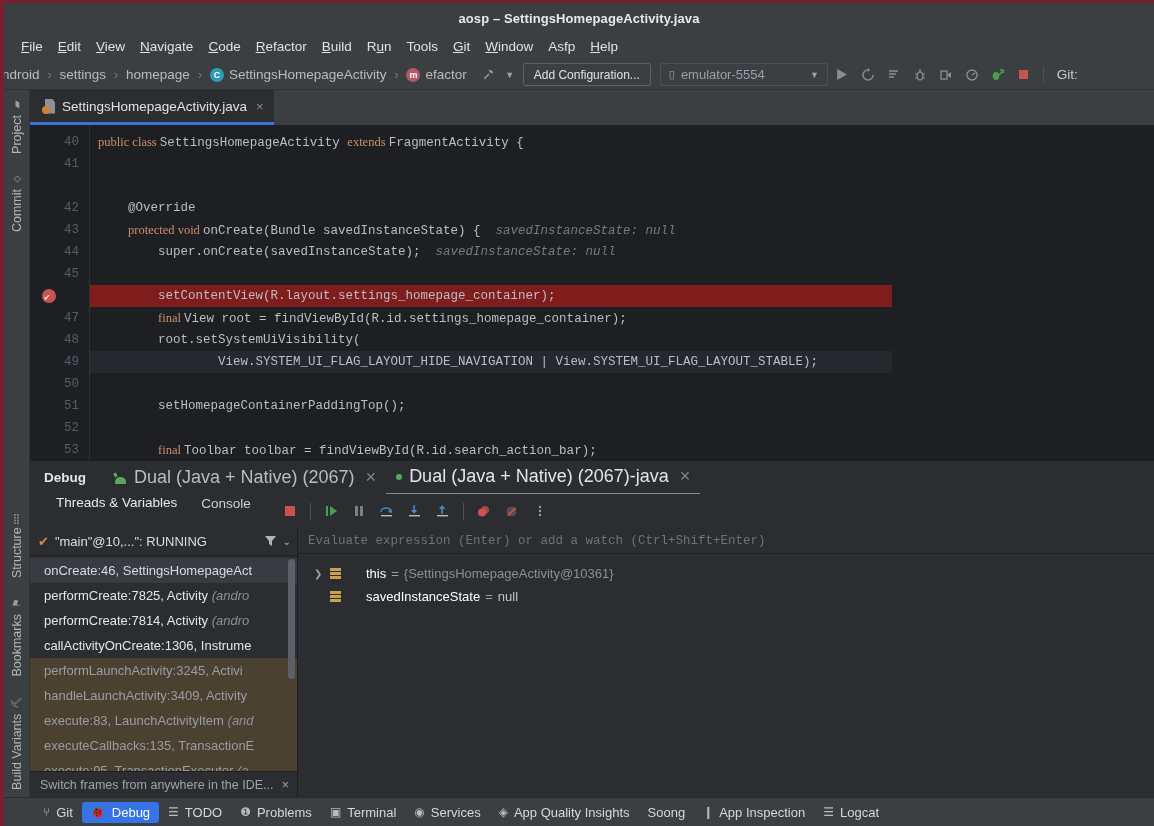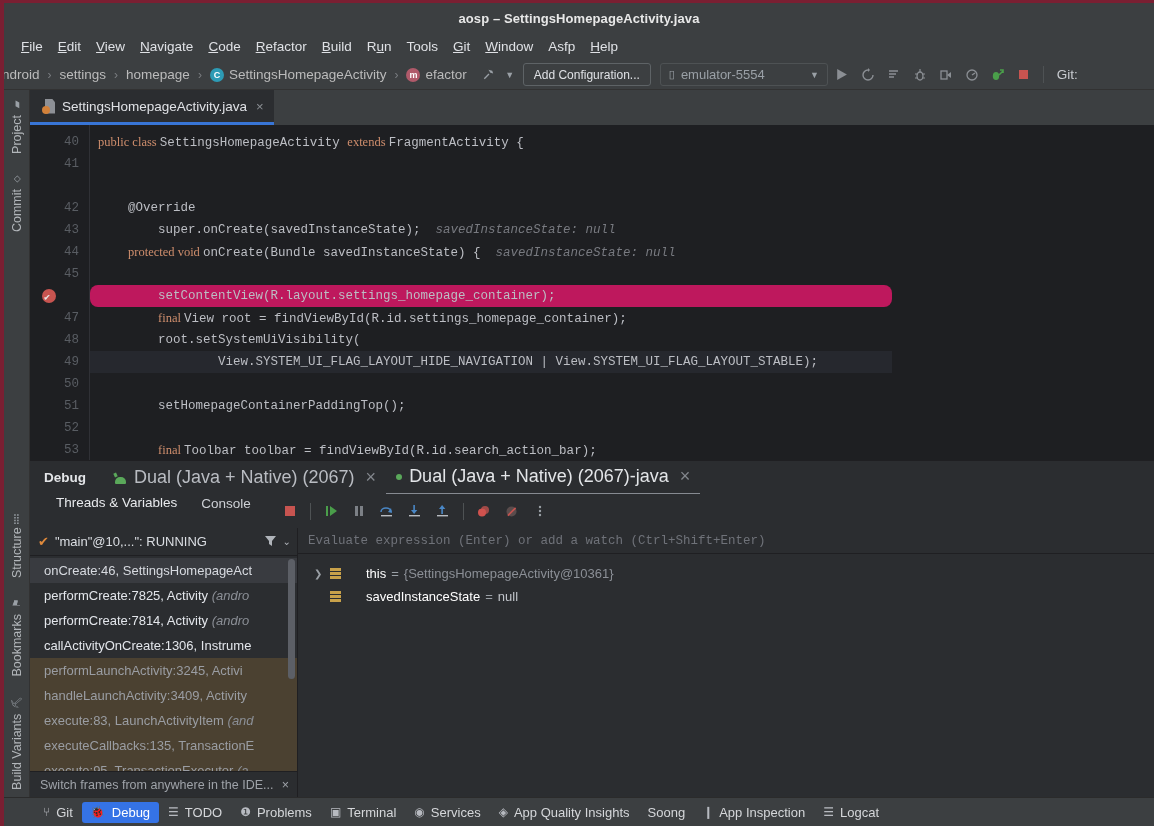--- a/index.html
+++ b/index.html
@@ -154,21 +154,21 @@
   .bp::after {
     content: '✔'; position: absolute; left: 2px; top: -2px;
     color: #e8e8e8; font-size: 10px;
   }
   .code {
     flex: 1; position: relative; overflow: hidden;
     font-family: "Liberation Mono", monospace; font-size: 12.5px;
     padding-top: 6px; color: #bcbec4;
   }
   .cl { height: 22px; line-height: 22px; white-space: pre; padding-left: 8px; }
-  .cl.hl { background: #be185d; border-radius: 8px; }
+  .cl.hl { background: #7f1d1d; }
   .cl.cur { background: #26282e; }
   .kw { color: #cf8e6d; font-family: Liberation Serif, serif; }
   .inlay { color: #787a80; font-style: italic; }
   .scrollzone {
     width: 262px; min-width: 262px; background: #1e1f22;
     border-left: 0px;
   }
 
   
   .debugwin { flex: 1; display: flex; flex-direction: column; min-height: 0; background: #2b2d30; }
@@ -451,22 +451,22 @@
               <div class="gl">51</div>
               <div class="gl">52</div>
               <div class="gl">53</div>
             </div>
           <div class="code" id="codebox">
 
           <div class="cl"><span class="kw">public class </span>SettingsHomepageActivity <span class="kw">extends </span>FragmentActivity {</div>
               <div class="cl">&nbsp;</div>
               <div class="cl">&nbsp;</div>
               <div class="cl">    @Override</div>
+              <div class="cl">    <span class="kw">protected void </span>onCreate(Bundle savedInstanceState) {<span class="inlay">  savedInstanceState: null</span></div>
               <div class="cl">        super.onCreate(savedInstanceState);<span class="inlay">  savedInstanceState: null</span></div>
-              <div class="cl">    <span class="kw">protected void </span>onCreate(Bundle savedInstanceState) {<span class="inlay">  savedInstanceState: null</span></div>
               <div class="cl">&nbsp;</div>
               <div class="cl hl">        setContentView(R.layout.settings_homepage_container);</div>
               <div class="cl">        <span class="kw">final </span>View root = findViewById(R.id.settings_homepage_container);</div>
               <div class="cl">        root.setSystemUiVisibility(</div>
               <div class="cl cur">                View.SYSTEM_UI_FLAG_LAYOUT_HIDE_NAVIGATION | View.SYSTEM_UI_FLAG_LAYOUT_STABLE);</div>
               <div class="cl">&nbsp;</div>
               <div class="cl">        setHomepageContainerPaddingTop();</div>
               <div class="cl">&nbsp;</div>
               <div class="cl">        <span class="kw">final </span>Toolbar toolbar = findViewById(R.id.search_action_bar);</div>
             </div>

